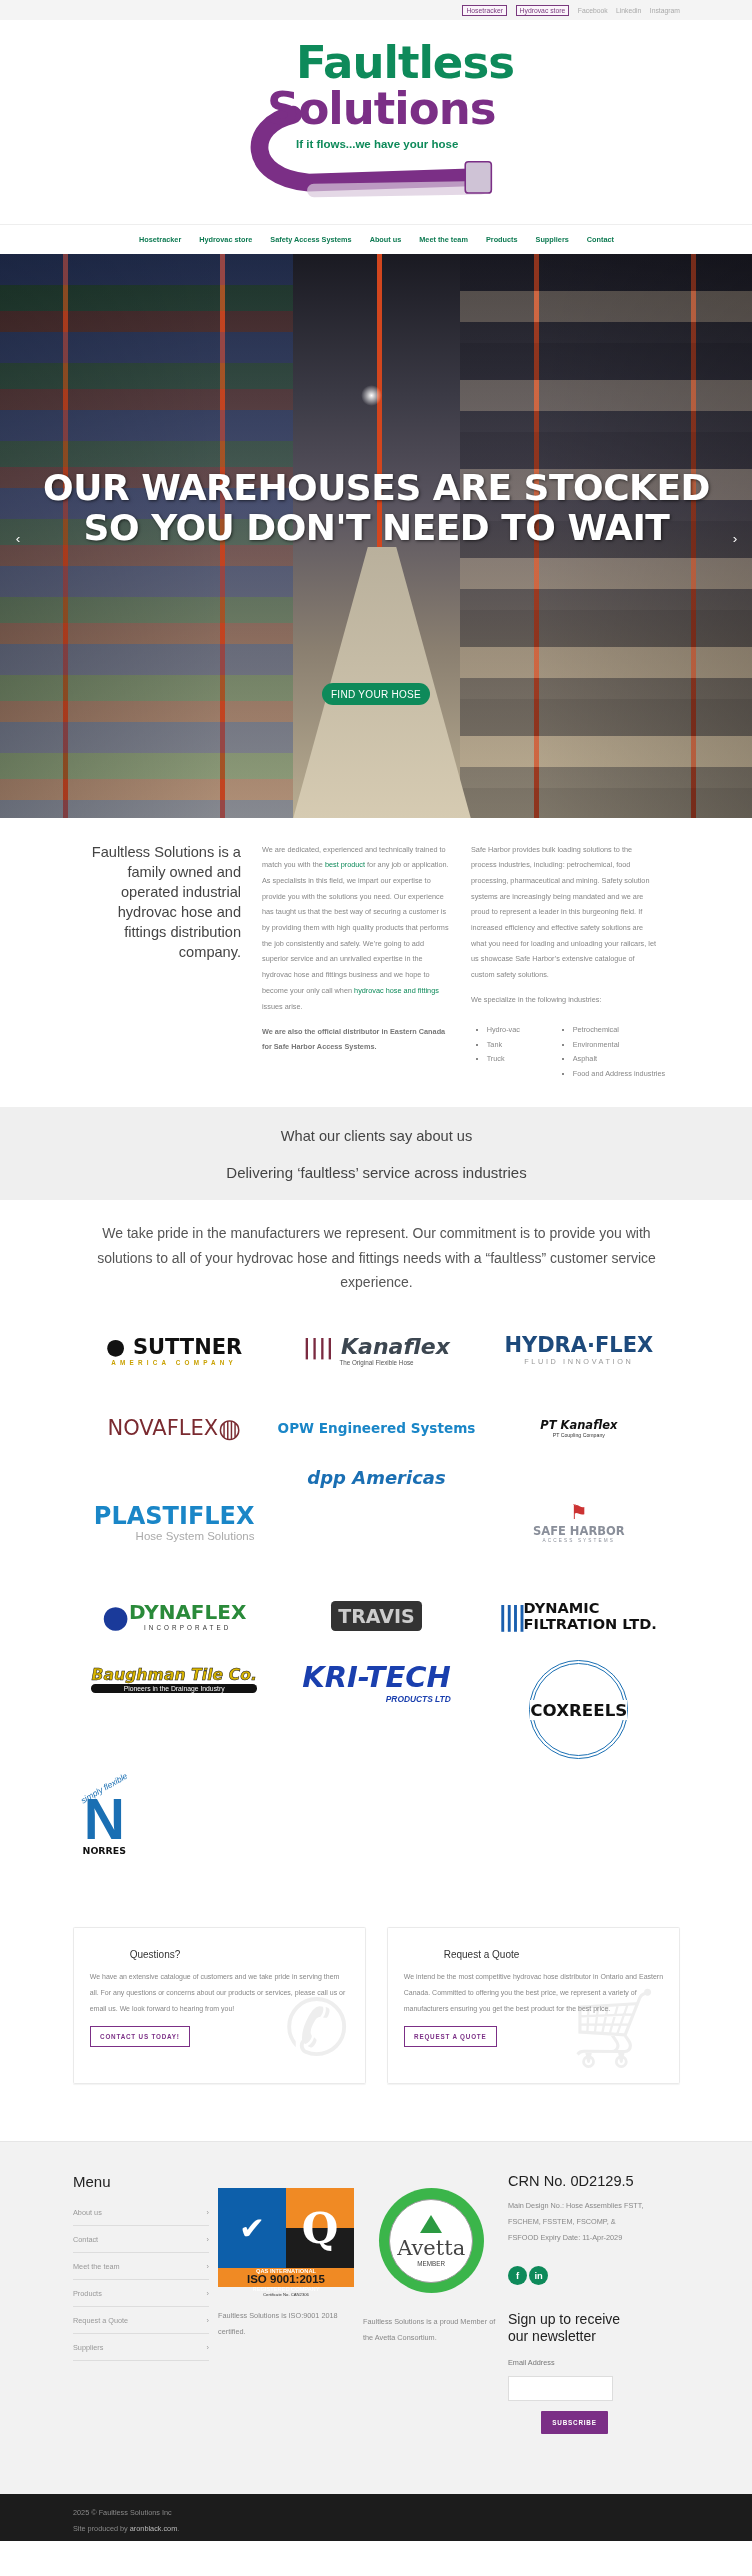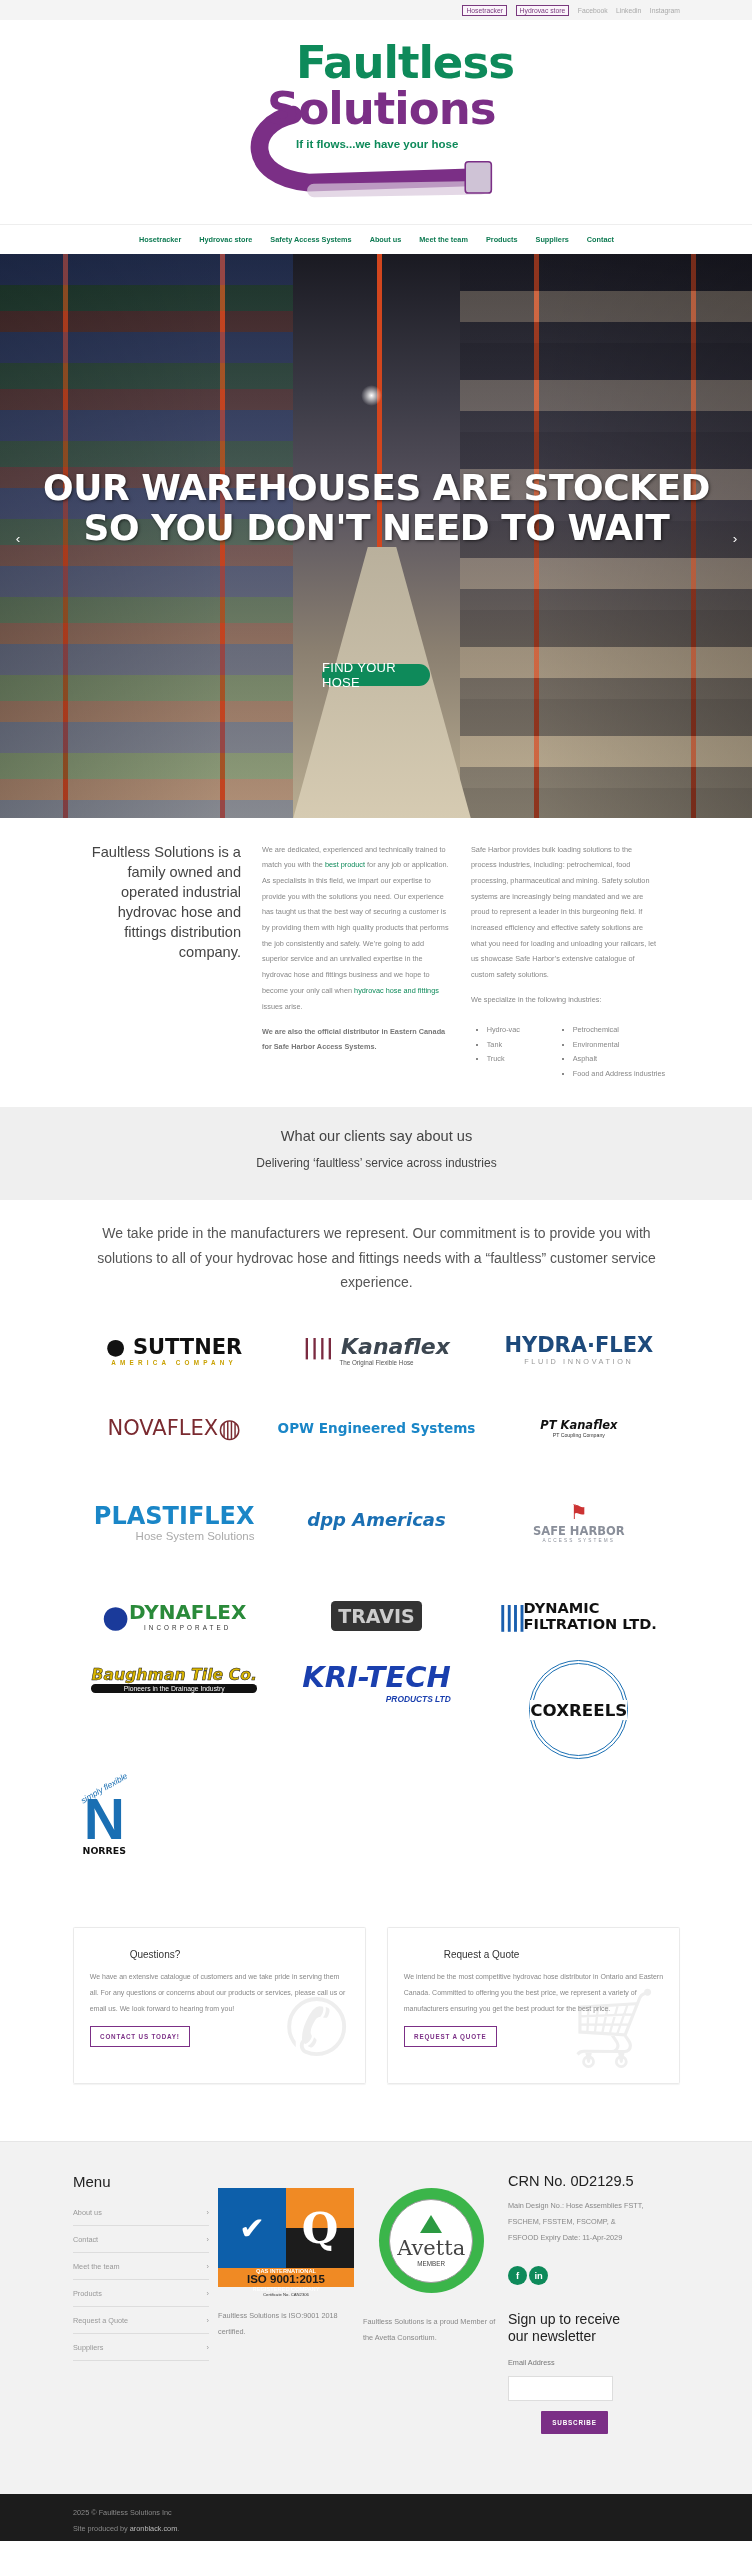--- a/index.html
+++ b/index.html
@@ -29,36 +29,36 @@
       repeating-linear-gradient(90deg, transparent 0 63px, #d2461e 63px 68px, transparent 68px 157px),
       linear-gradient(180deg, #1a1a22 0%, #3b3a45 25%, #5a5560 45%, #8a7f70 70%, #b9ad92 100%);
   }
   .hero .aisle { position: absolute; left: 293px; top: 293px; width: 178px; height: 272px; background: linear-gradient(180deg, #b9b09c, #d6cbb2); clip-path: polygon(42% 0, 58% 0, 100% 100%, 0 100%); }
   .hero .shelfL { position: absolute; left: 0; top: 0; width: 293px; height: 100%; background: repeating-linear-gradient(180deg, rgba(40,70,140,.35) 0 31px, rgba(30,120,60,.25) 31px 57px, rgba(150,60,40,.25) 57px 78px); }
   .hero .shelfR { position: absolute; right: 0; top: 0; width: 293px; height: 100%; background: repeating-linear-gradient(180deg, rgba(20,20,30,.35) 0 37px, rgba(200,180,150,.3) 37px 68px, rgba(30,30,40,.3) 68px 89px); }
   .hero .light { position: absolute; left: 361px; top: 131px; width: 21px; height: 21px; border-radius: 50%; background: radial-gradient(#fff, rgba(255,255,255,0) 70%); }
   .hero h1 { position: absolute; left: 0; right: 0; top: 214px; text-align: center; color: #fff; font-family: "DejaVu Sans", sans-serif; font-weight: bold; font-size: 36px; line-height: 40px; letter-spacing: -0.5px; text-shadow: 1px 1px 3.1px rgba(0,0,0,.6); }
   .hero .arrow { position: absolute; top: 277px; color: #fff; font-size: 13.6px; }
   .hero .arrow.left { left: 15.7px; } .hero .arrow.right { right: 15.7px; }
-  .cta-btn { position: absolute; left: 322px; top: 410px; width: 108px; height: 22px; border-radius: 11px; background: #0e8a5a; color: #fff; font-size: 13px; display: flex; align-items: center; justify-content: center; letter-spacing: 0.3px; }
+  .cta-btn { position: absolute; left: 322px; top: 429px; width: 108px; height: 22px; border-radius: 11px; background: #0e8a5a; color: #fff; font-size: 10px; display: flex; align-items: center; justify-content: center; letter-spacing: 0.3px; }
 
   
   .intro { display: flex; padding: 23.5px 73px 26px; gap: 21px; }
   .intro .lead { width: 168px; text-align: right; font-size: 14.6px; line-height: 20px; color: #444; font-weight: 300; padding-right: 0; }
   .intro .col { width: 188px; font-size: 7.3px; line-height: 15.7px; color: #888; }
   .intro .col a { color: #0e8a5a; }
   .intro .col p + p { margin-top: 9.4px; }
   .intro .col b { color: #777; }
   .intro ul { display: grid; grid-template-columns: 63px 105px; margin-top: 15px; padding-left: 15.7px; list-style: square; column-gap: 23px; }
   .intro li { line-height: 14.6px; }
 
   
   .testi { background: #efefef; height: 93px; text-align: center; padding-top: 21px; }
   .testi h2 { font-size: 14.6px; color: #444; font-weight: normal; }
-  .testi p { margin-top: 12px; font-size: 12px; color: #444; }
+  .testi p { margin-top: 20px; font-size: 15px; color: #444; }
 
   
   .mfr-intro { text-align: center; font-size: 14px; line-height: 24.6px; color: #555; padding: 21px 78px 15.7px; }
   .logos { display: grid; grid-template-columns: repeat(3, 1fr); padding: 0 73px; row-gap: 0; }
   .logo-cell { height: 78px; display: flex; align-items: center; justify-content: center; }
   .logo-cell.tall { height: 110px; }
   .logo-cell span { font-family: "DejaVu Sans", sans-serif; font-weight: bold; }
 
   
   .cards { display: flex; gap: 21px; padding: 52px 73px 57px; }
@@ -196,21 +196,21 @@
     <div class="logo-cell">
         <span style="font-size:13.6px;color:#1a86c7">OPW Engineered Systems</span>
       </div>
     <div class="logo-cell">
         <div style="text-align:center"><span style="font-size:11.5px;color:#111;font-style:italic">PT Kanaflex</span><div style="font-size:5.2px;color:#333;font-weight:normal">PT Coupling Company</div></div>
       </div>
 
     <div class="logo-cell tall">
         <div style="text-align:left"><span style="font-size:24px;color:#1a86c7">PLASTIFLEX</span><div style="font-size:11.5px;color:#aaa;text-align:right">Hose System Solutions</div></div>
       </div>
-    <div class="logo-cell tall" style="align-items:center;padding-bottom:5.2px">
+    <div class="logo-cell tall" style="align-items:flex-start;padding-bottom:5.2px">
         <span style="font-size:18px;color:#1a6fb3;font-style:italic">dpp Americas</span>
       </div>
     <div class="logo-cell tall">
         <div style="text-align:center"><div style="font-size:20px;color:#c33">⚑</div><span style="font-size:11.5px;color:#8a8f9a">SAFE HARBOR</span><div style="font-size:4.7px;letter-spacing:2.1px;color:#8a8f9a">ACCESS SYSTEMS</div></div>
       </div>
 
     <div class="logo-cell">
         <span style="font-size:31px;color:#1a3a9a">●</span>
         <div style="text-align:center"><span style="font-size:20px;color:#2a8a3a">DYNAFLEX</span><div style="font-size:6.3px;letter-spacing:3.1px;color:#333;font-weight:normal">INCORPORATED</div></div>
       </div>

